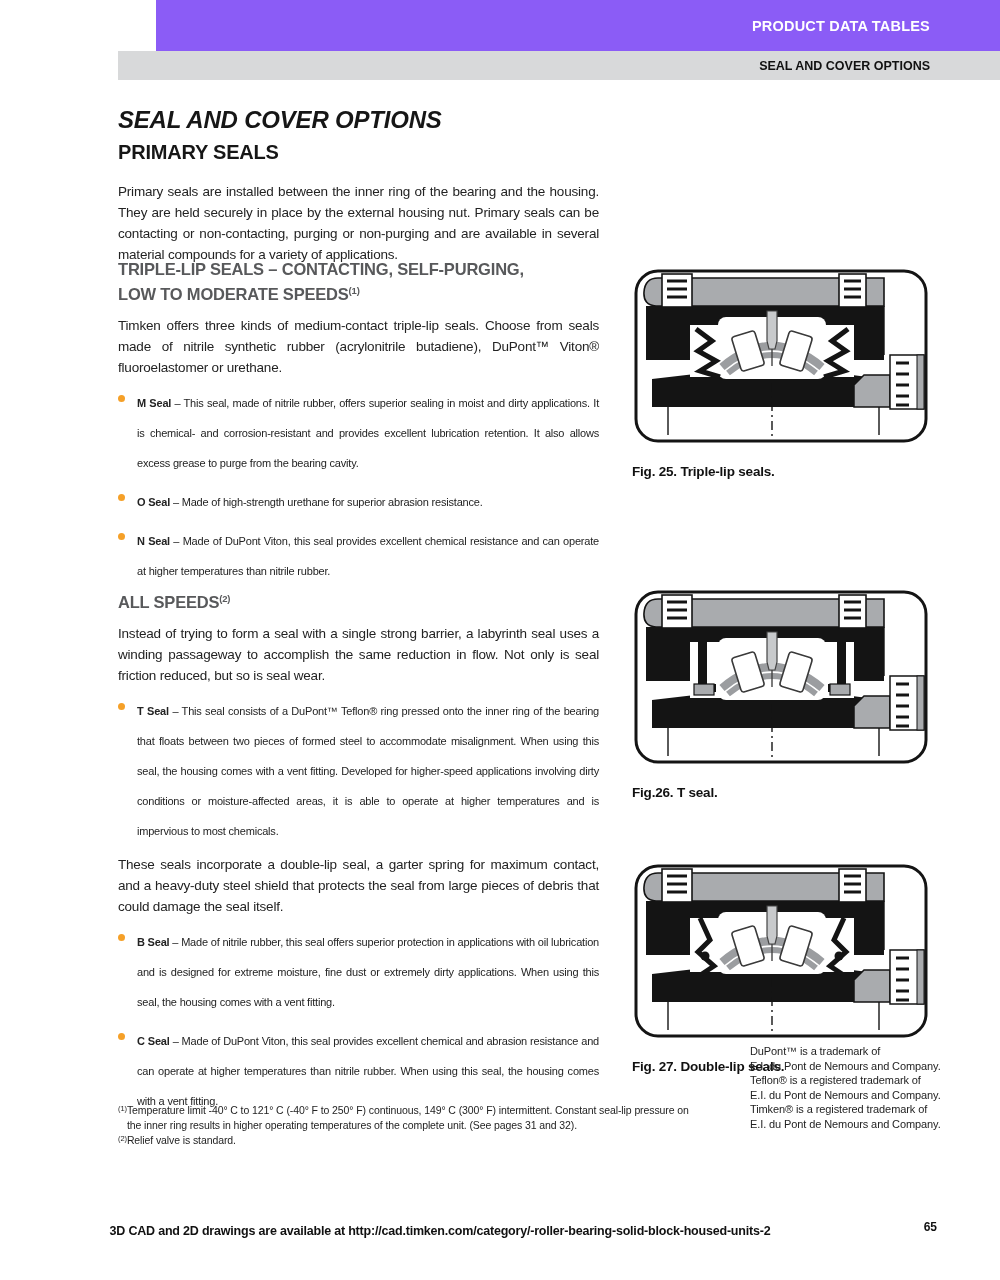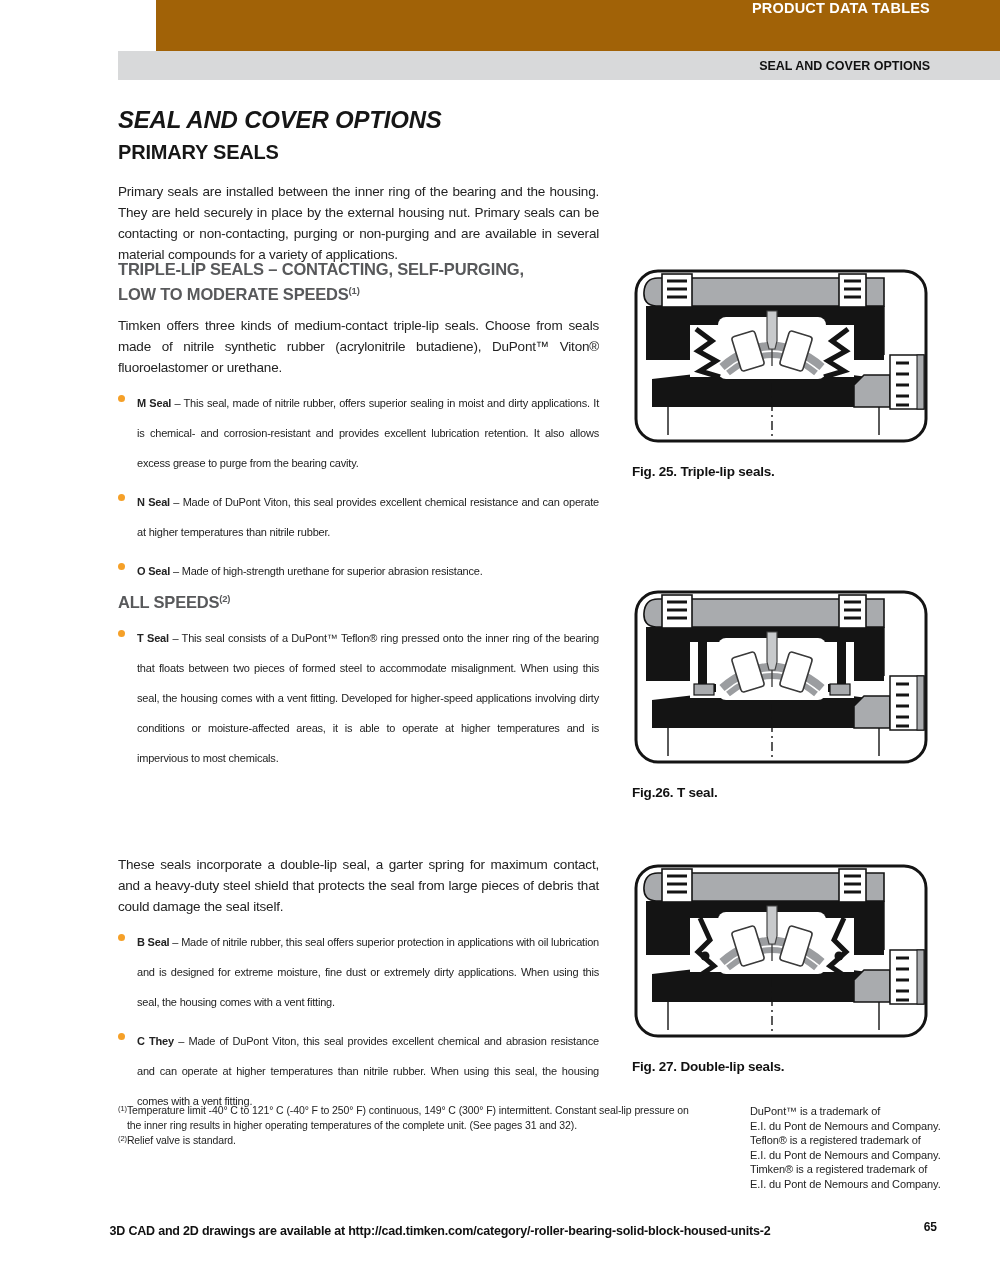--- a/index.html
+++ b/index.html
@@ -1,22 +1,22 @@
 <!DOCTYPE html>
 <html><head>
 <meta charset="utf-8">
 <style>
   * { margin:0; padding:0; box-sizing:border-box; }
   html,body { background:#ffffff; }
   body { font-family:"Liberation Sans", sans-serif; color:#232323; }
   .page { position:relative; width:1000px; height:1280px; background:#fff; overflow:hidden; }
 
   
-  .band-black { position:absolute; left:118px; top:0; right:0; height:51px; background:#a16207;
-    display:flex; justify-content:flex-end; padding-right:70px;margin-left:38px; }
+  .band-black { position:absolute; left:118px; top:0; right:0; height:51px; background:#8b5cf6;
+    display:flex; align-items:center; justify-content:flex-end; padding-right:70px;margin-left:38px; }
   .band-black span { color:#fff; font-weight:bold; font-size:14.5px; letter-spacing:.2px; }
   .band-gray { position:absolute; left:118px; top:51px; right:0; height:29px; background:#d8d9da;
     display:flex; align-items:center; justify-content:flex-end; padding-right:70px; }
   .band-gray span { color:#111; font-weight:bold; font-size:12.5px; }
 
   
   .text-col { position:absolute; left:118px; width:481px; }
   .page-title { font-size:24px; font-weight:bold; font-style:italic; color:#161616; letter-spacing:-.2px; }
   .page-subtitle { font-size:20px; font-weight:bold; color:#161616; margin-top:7px; letter-spacing:-.2px; }
   .para { font-size:13.5px; line-height:21px; text-align:justify; letter-spacing:-.2px; color:#232323; }
@@ -32,21 +32,21 @@
 
   
   .figure { position:absolute; left:632px; width:298px; }
   .figure .caption { margin-top:15px; font-size:13.5px; font-weight:bold; color:#111; letter-spacing:-.2px; }
 
   
   .footnotes { position:absolute; left:118px; top:1102px; width:585px; font-size:10.5px;
     line-height:14.5px; color:#232323; letter-spacing:-.1px; }
   .footnote { padding-left:9px; text-indent:-9px; }
   .footnote sup { font-size:7.5px; vertical-align:3px; }
-  .trademarks { position:absolute; left:750px; top:1104px; width:230px; font-size:11px;
+  .trademarks { position:absolute; left:750px; top:1044px; width:230px; font-size:11px;
     line-height:14.5px; color:#232323; letter-spacing:-.1px; }
   .footer-text { position:absolute; left:0; right:120px; top:1224px; text-align:center;
     font-size:12.5px; font-weight:bold; color:#111; letter-spacing:-.2px; }
   .page-num { position:absolute; right:63px; top:1220px; font-size:12px; font-weight:bold; color:#111; }
 </style>
 </head>
 <body>
 
 <div class="page">
 
@@ -64,38 +64,39 @@
   <div class="text-col" style="top:181px;">
     <p class="para">Primary seals are installed between the inner ring of the bearing and the housing. They are held securely in place by the external housing nut. Primary seals can be contacting or non-contacting, purging or non-purging and are available in several material compounds for a variety of applications.</p>
   </div>
 
   <div class="text-col" style="top:258px;">
     <h3 class="sec-head"><span>TRIPLE-LIP SEALS – CONTACTING, SELF-PURGING,</span><br>
       <span>LOW TO MODERATE SPEEDS</span><sup>(1)</sup></h3>
     <p class="para sec-body">Timken offers three kinds of medium-contact triple-lip seals. Choose from seals made of nitrile synthetic rubber (acrylonitrile butadiene), DuPont™ Viton® fluoroelastomer or urethane.</p>
     <ul class="bullets">
       <li><span class="dot"></span><span class="term">M Seal</span><span> – This seal, made of nitrile rubber, offers superior sealing in moist and dirty applications. It is chemical- and corrosion-resistant and provides excellent lubrication retention. It also allows excess grease to purge from the bearing cavity.</span></li>
+      <li><span class="dot"></span><span class="term">O Seal</span><span> – Made of high-strength urethane for superior abrasion resistance.</span></li>
       <li><span class="dot"></span><span class="term">N Seal</span><span> – Made of DuPont Viton, this seal provides excellent chemical resistance and can operate at higher temperatures than nitrile rubber.</span></li>
-      <li><span class="dot"></span><span class="term">O Seal</span><span> – Made of high-strength urethane for superior abrasion resistance.</span></li>
     </ul>
   </div>
 
   <div class="text-col" style="top:566px;">
     <h3 class="sec-head"><br>
       <span>ALL SPEEDS</span><sup>(2)</sup></h3>
+    <p class="para sec-body">Instead of trying to form a seal with a single strong barrier, a labyrinth seal uses a winding passageway to accomplish the same reduction in flow. Not only is seal friction reduced, but so is seal wear.</p>
     <ul class="bullets">
       <li><span class="dot"></span><span class="term">T Seal</span><span> – This seal consists of a DuPont™ Teflon® ring pressed onto the inner ring of the bearing that floats between two pieces of formed steel to accommodate misalignment. When using this seal, the housing comes with a vent fitting. Developed for higher-speed applications involving dirty conditions or moisture-affected areas, it is able to operate at higher temperatures and is impervious to most chemicals.</span></li>
     </ul>
   </div>
 
   <div class="text-col" style="top:844px;">
     <p class="para sec-body">These seals incorporate a double-lip seal, a garter spring for maximum contact, and a heavy-duty steel shield that protects the seal from large pieces of debris that could damage the seal itself.</p>
     <ul class="bullets">
       <li><span class="dot"></span><span class="term">B Seal</span><span> – Made of nitrile rubber, this seal offers superior protection in applications with oil lubrication and is designed for extreme moisture, fine dust or extremely dirty applications. When using this seal, the housing comes with a vent fitting.</span></li>
-      <li><span class="dot"></span><span class="term">C They</span><span> – Made of DuPont Viton, this seal provides excellent chemical and abrasion resistance and can operate at higher temperatures than nitrile rubber. When using this seal, the housing comes with a vent fitting.</span></li>
+      <li><span class="dot"></span><span class="term">C Seal</span><span> – Made of DuPont Viton, this seal provides excellent chemical and abrasion resistance and can operate at higher temperatures than nitrile rubber. When using this seal, the housing comes with a vent fitting.</span></li>
     </ul>
   </div>
 
   <div class="figure" style="top:267px;">
     <svg viewBox="0 0 298 178" width="298" height="178">
       <rect x="4" y="4" width="290" height="170" rx="22" fill="#fff" stroke="#141414" stroke-width="3"></rect>
       <path d="M252 11 L26 11 Q13 11 12 25 Q11 38 24 39 L252 39 Z" fill="#A9ABAE" stroke="#141414" stroke-width="1.6"></path>
       <path d="M16 39 l7 10 l7 -10 l7 10 l7 -10 l7 10 l7 -10 l7 10 l7 -10 l7 10 l7 -10 l7 10 l7 -10 l7 10 l7 -10 l7 10 l7 -10 l7 10 l7 -10 Z" fill="#141414"></path>
       <path d="M186 39 l7 10 l7 -10 l7 10 l7 -10 l7 10 l7 -10 l7 10 l7 -10 Z" fill="#141414"></path>
       <rect x="14" y="39" width="238" height="54" fill="#141414"></rect>

